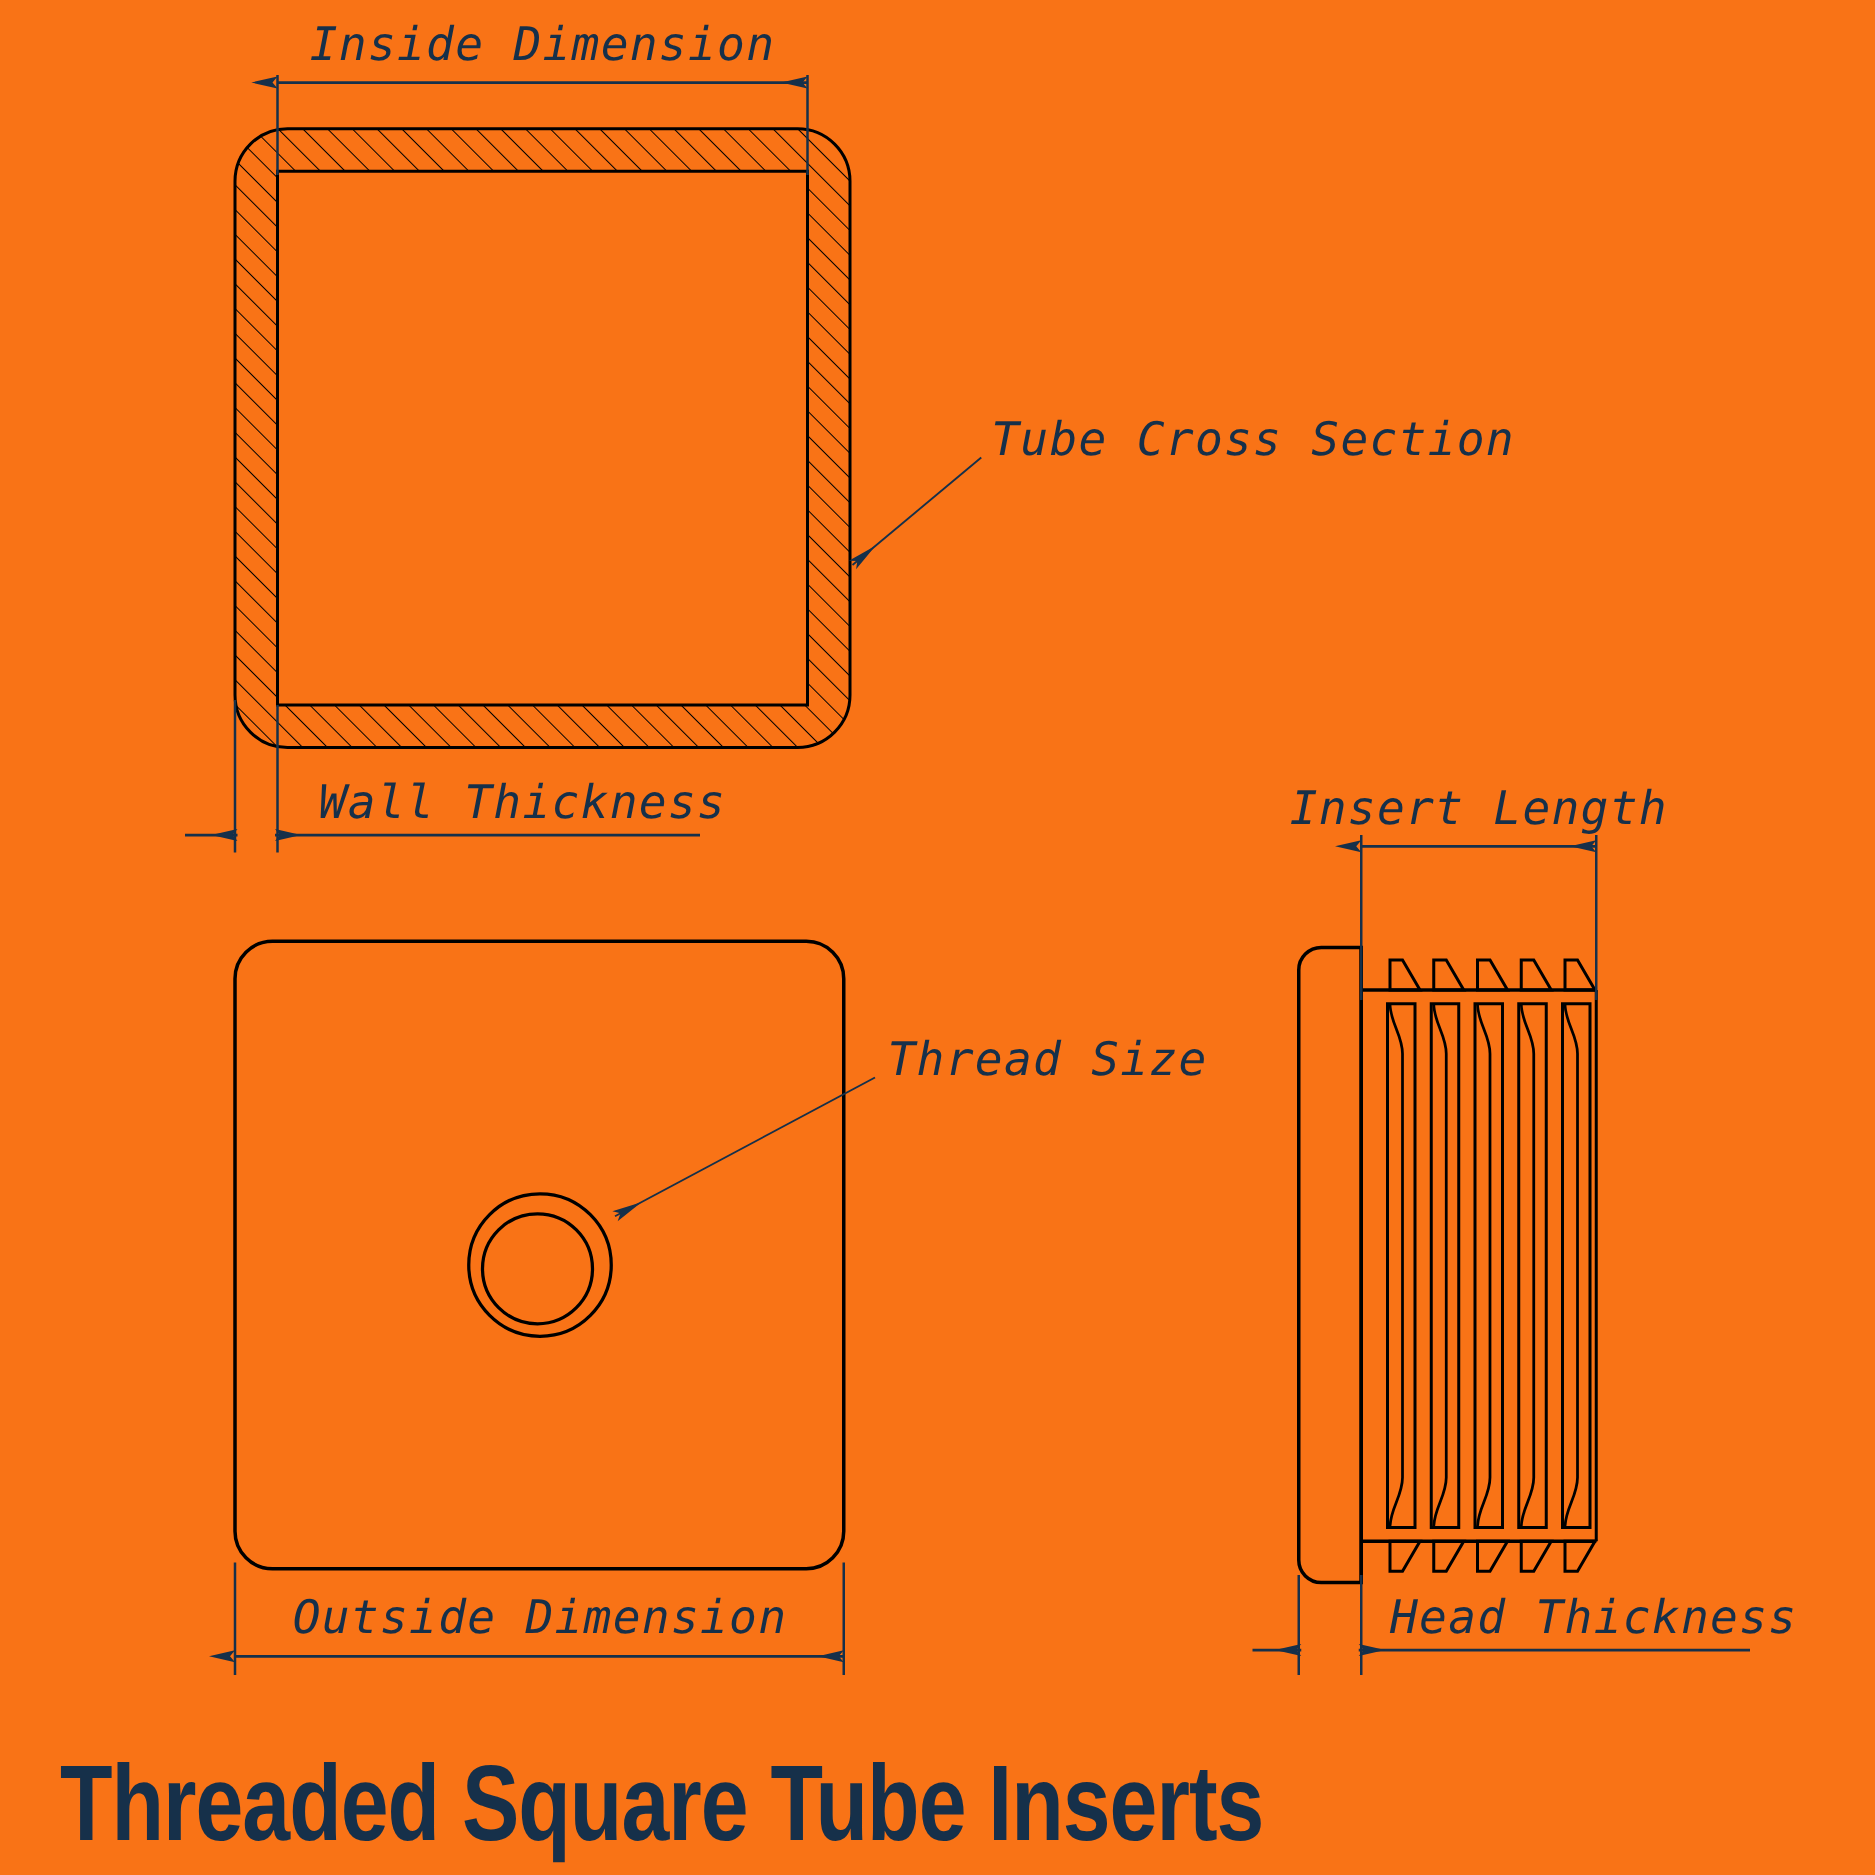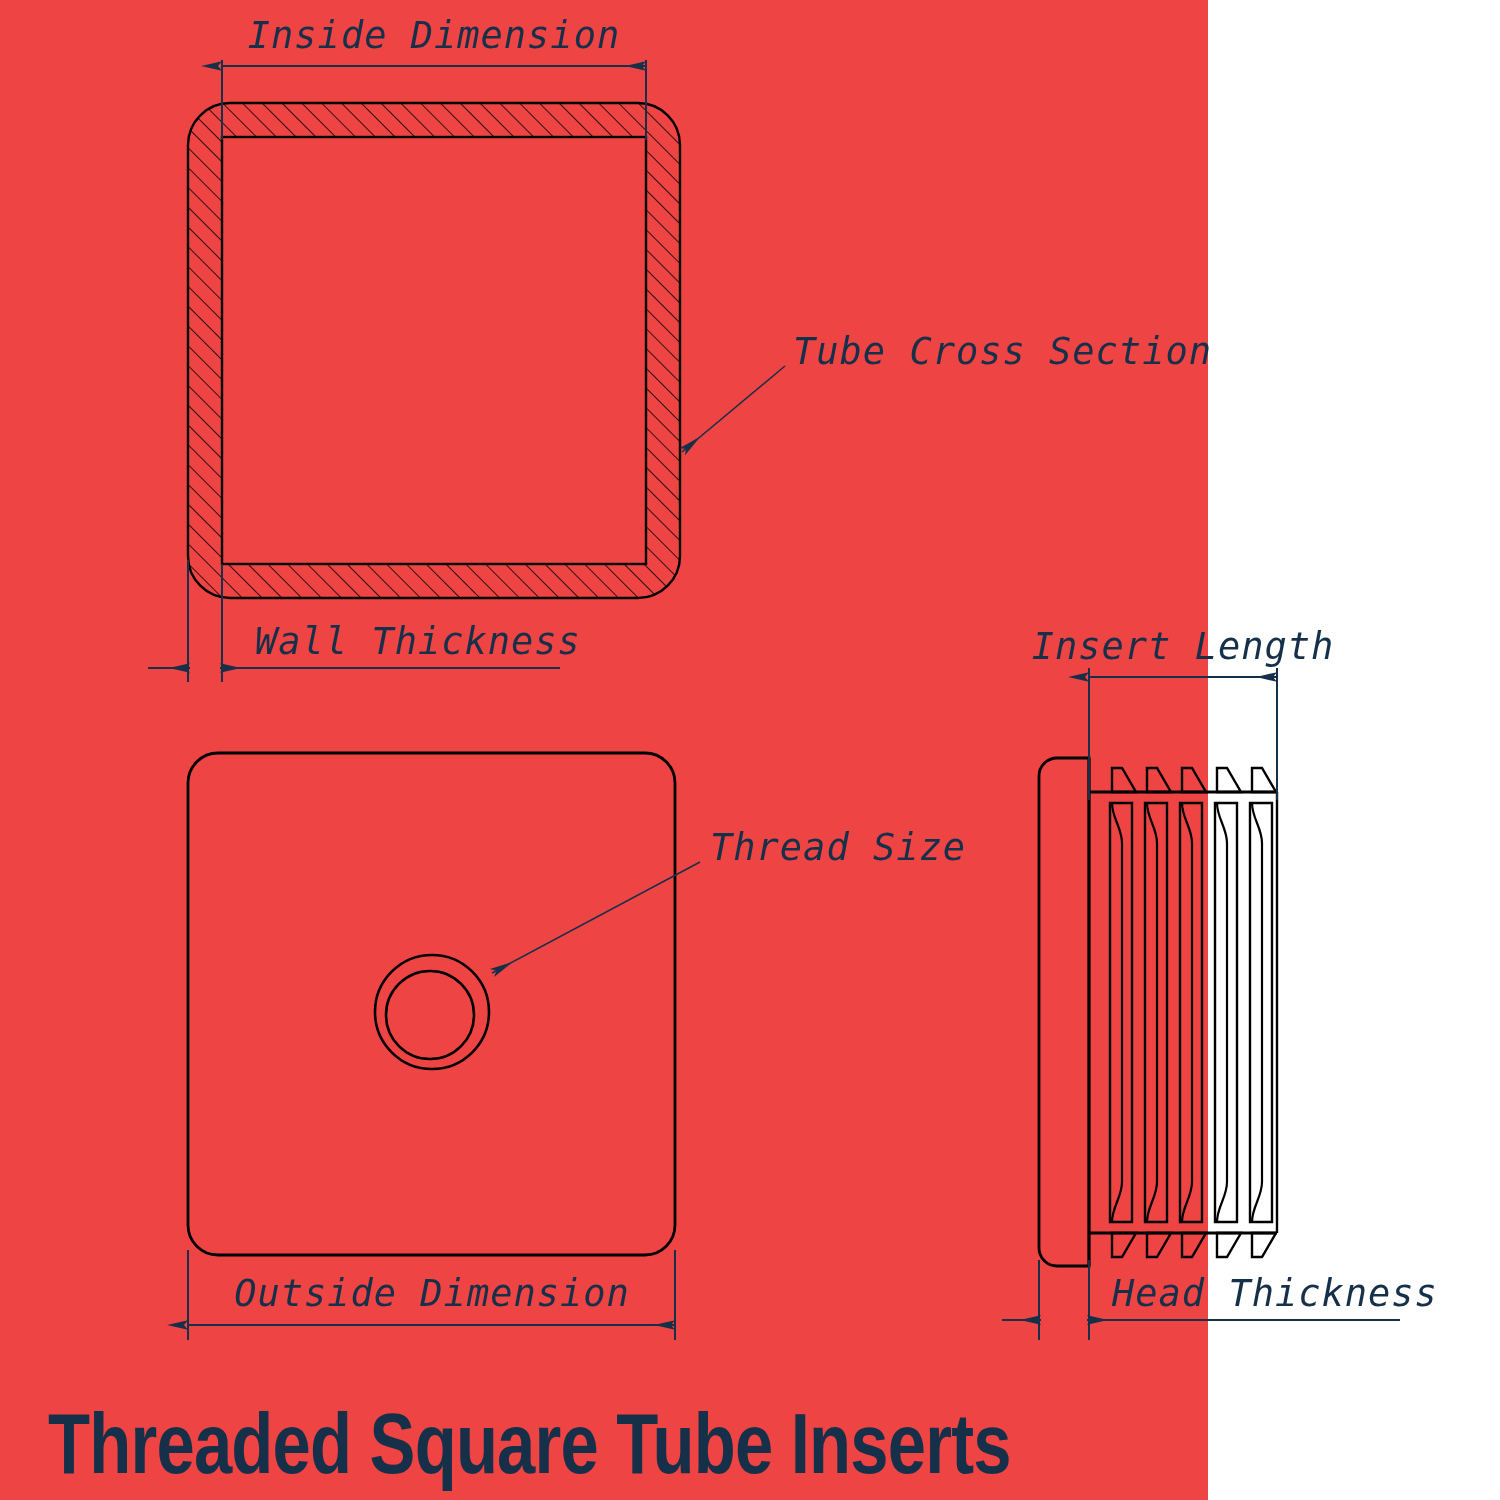--- a/index.html
+++ b/index.html
@@ -8,23 +8,23 @@
     background: #ffffff;
   }
   body {
     width: 1500px;
     height: 1500px;
     overflow: hidden;
     font-family: "DejaVu Sans Mono", monospace;
   }
   #stage {
     position: relative;
-    width: 1208px;
+    width: 1500px;
     height: 1500px;
-    background: #ef4444;
+    background: #f97316;
   }
   #drawing {
     position: absolute;
     top: 0;
     left: 0;
     width: 1500px;
     height: 1500px;
   }
   .dim-label {
     font-family: "DejaVu Sans Mono", monospace;

